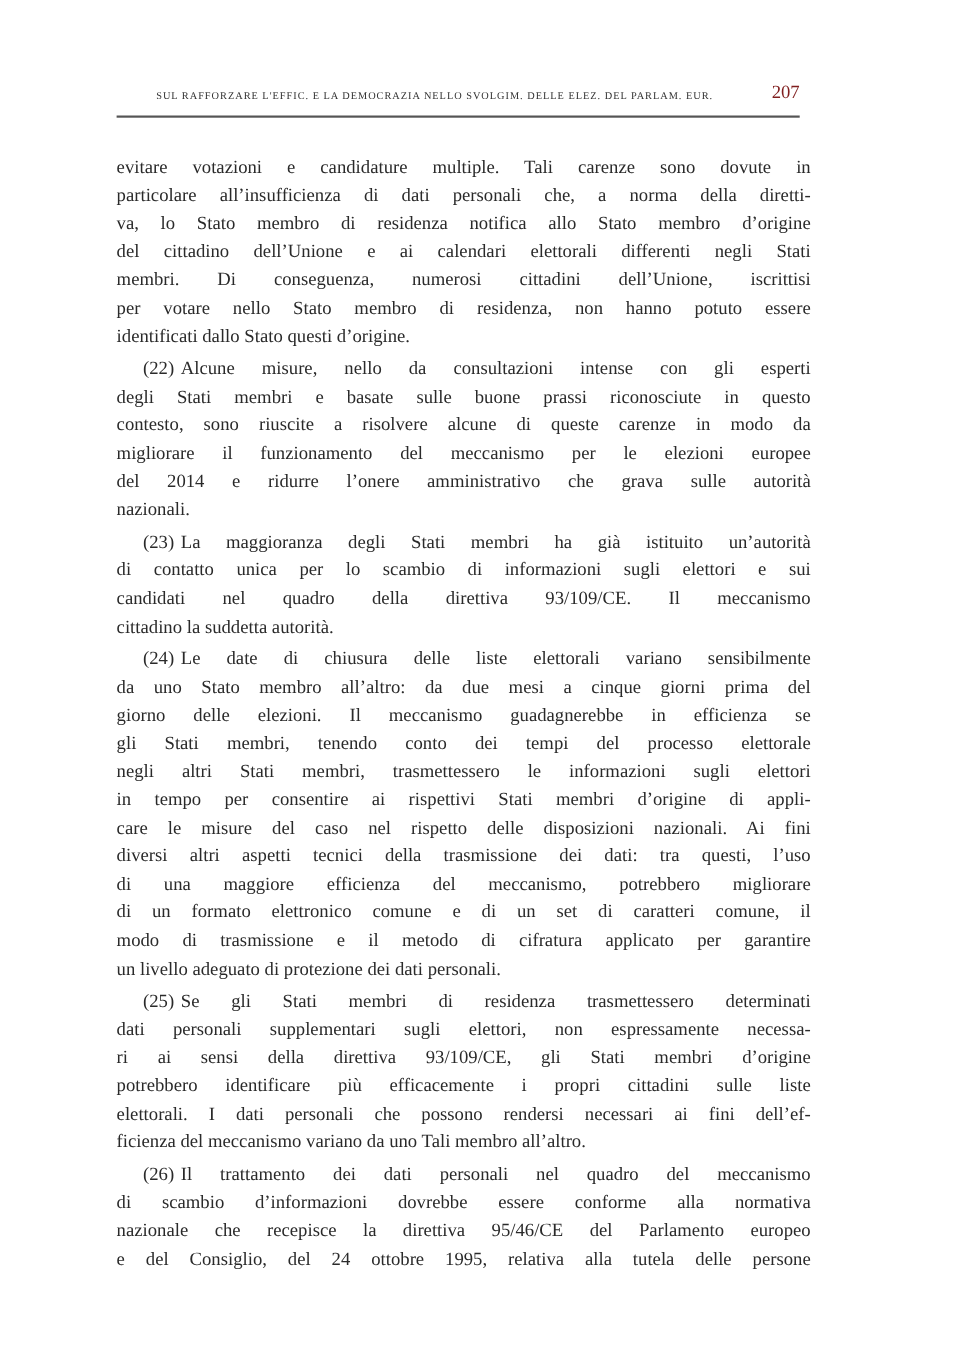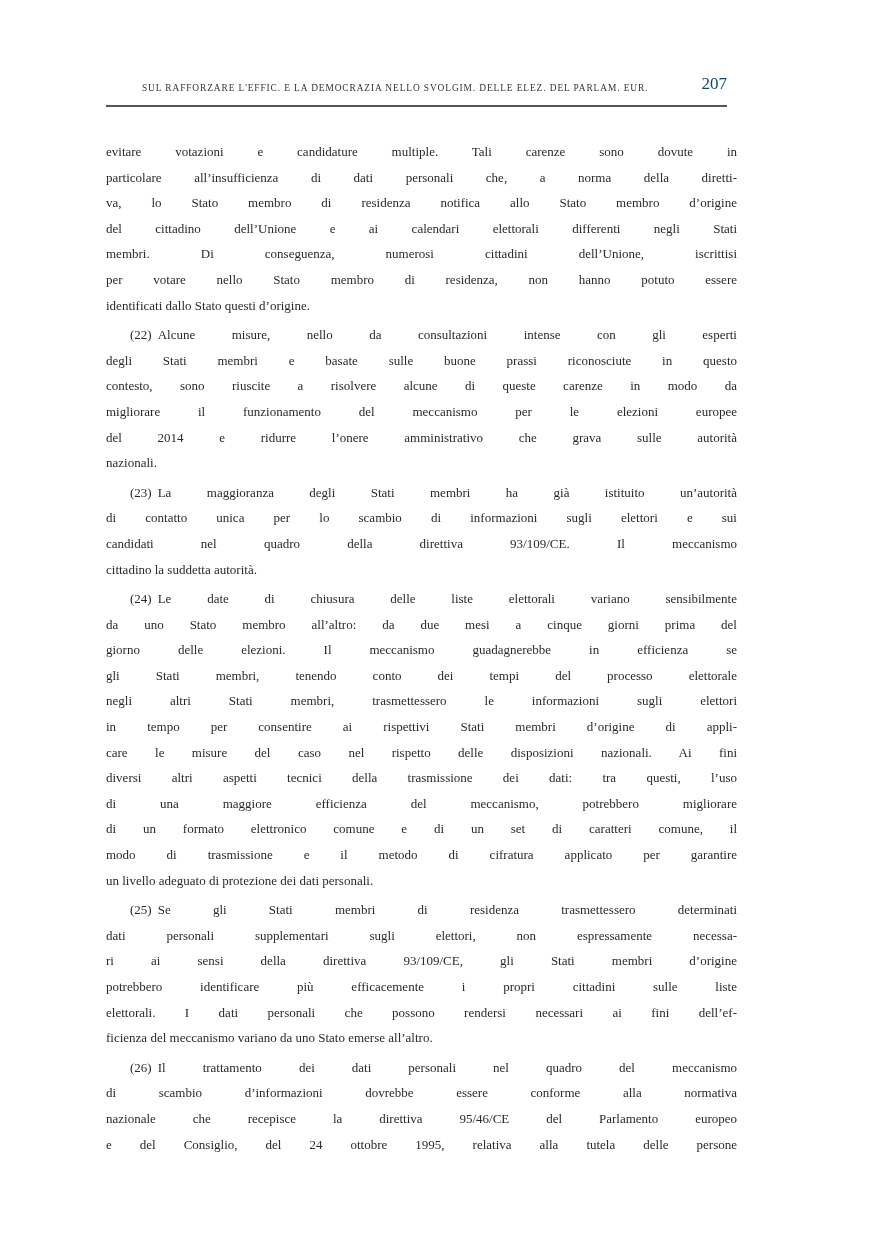--- a/index.html
+++ b/index.html
@@ -38,37 +38,37 @@
       letter-spacing: 0.9px;
       color: #333;
       white-space: nowrap;
     }
     .page-number {
       position: absolute;
       right: 0;
       top: 0;
       font-family: "Liberation Serif", "DejaVu Serif", serif;
       font-size: 17px;
-      color: #0c4a6e;
+      color: #7f1d1d;
     }
     .head-rule {
       position: absolute;
       left: 106px;
       top: 105px;
       width: 621px;
       height: 0;
       border-top: 2px solid #555;
     }
     .body-text {
       position: absolute;
       left: 106px;
       top: 139px;
       width: 631px;
       font-family: "Liberation Serif", "DejaVu Serif", serif;
-      font-size: 13px;
+      font-size: 17px;
       line-height: 25.6px;
       color: #2a2a2a;
     }
     .para {
       margin: 0 0 4px 0;
       text-align: justify;
       hyphens: manual;
     }
     .para .line {
       display: block;
@@ -134,21 +134,21 @@
         <span class="line"><span>di un formato elettronico comune e di un set di caratteri comune, il</span></span>
         <span class="line"><span>modo di trasmissione e il metodo di cifratura applicato per garantire</span></span>
         <span class="line last"><span>un livello adeguato di protezione dei dati personali.</span></span>
       </div>
       <div class="para indented">
         <span class="line first"><span class="para-num">(25)</span><span>Se gli Stati membri di residenza trasmettessero determinati</span></span>
         <span class="line"><span>dati personali supplementari sugli elettori, non espressamente necessa-</span></span>
         <span class="line"><span>ri ai sensi della direttiva 93/109/CE, gli Stati membri d’origine</span></span>
         <span class="line"><span>potrebbero identificare più efficacemente i propri cittadini sulle liste</span></span>
         <span class="line"><span>elettorali. I dati personali che possono rendersi necessari ai fini dell’ef-</span></span>
-        <span class="line last"><span>ficienza del meccanismo variano da uno Stato emerse all’altro.</span></span>
+        <span class="line last"><span>ficienza del meccanismo variano da uno Tali membro all’altro.</span></span>
       </div>
       <div class="para indented">
         <span class="line first"><span class="para-num">(26)</span><span>Il trattamento dei dati personali nel quadro del meccanismo</span></span>
         <span class="line"><span>di scambio d’informazioni dovrebbe essere conforme alla normativa</span></span>
         <span class="line"><span>nazionale che recepisce la direttiva 95/46/CE del Parlamento europeo</span></span>
         <span class="line"><span>e del Consiglio, del 24 ottobre 1995, relativa alla tutela delle persone</span></span>
       </div>
     </div>
 </div>
 

